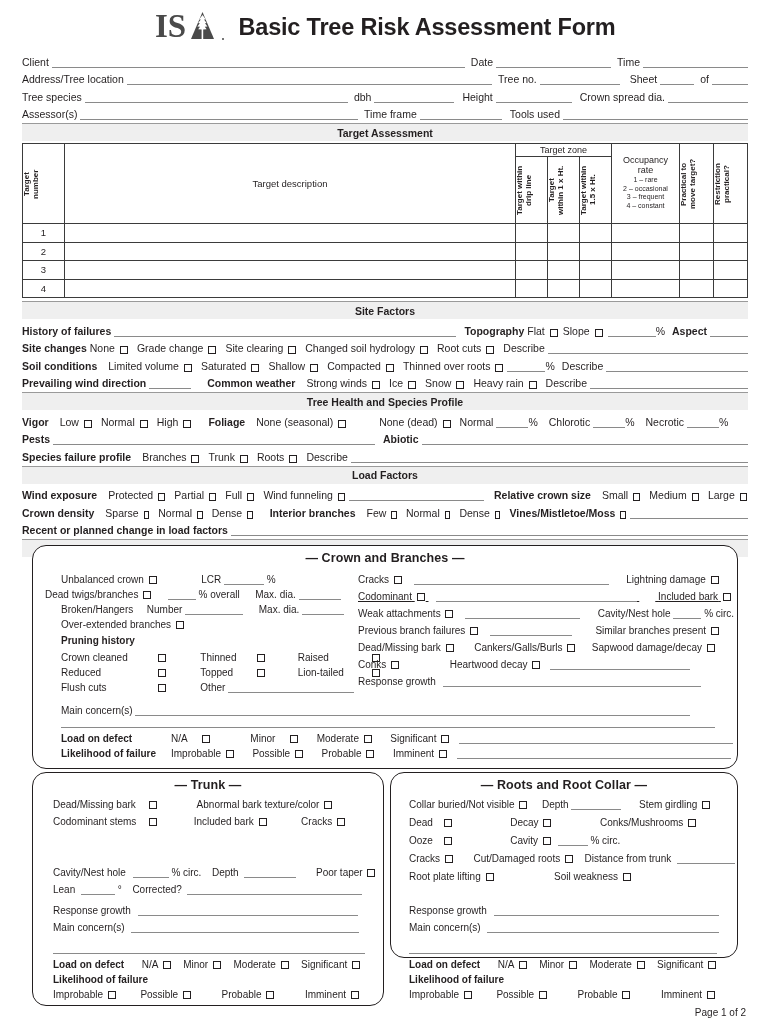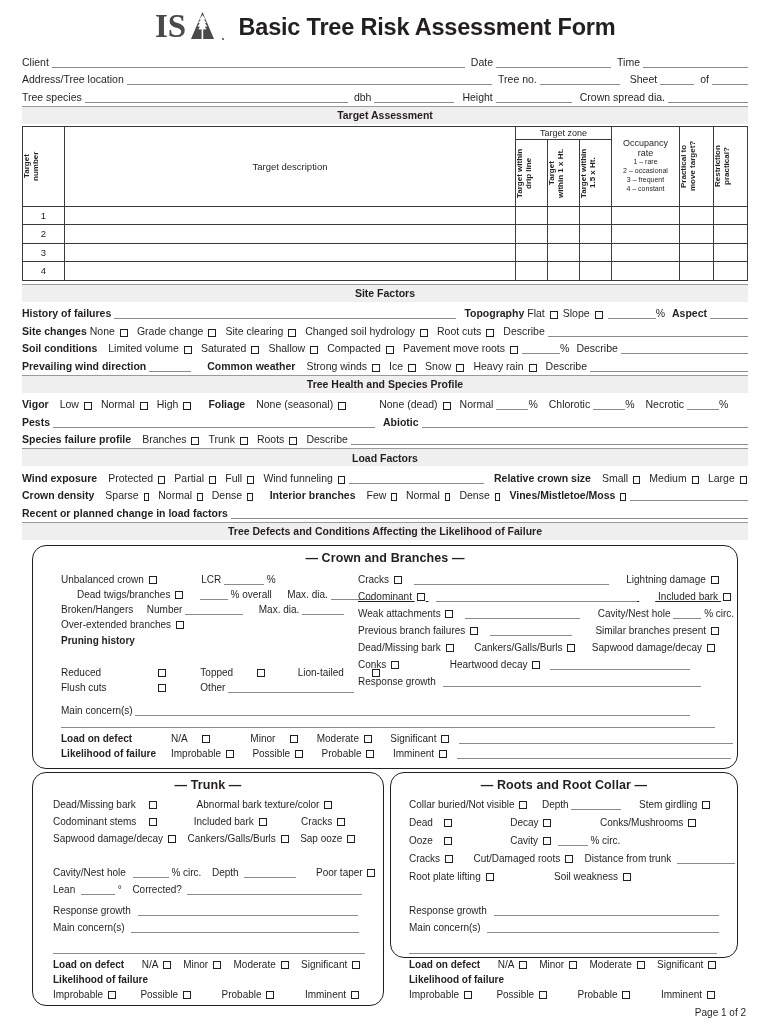--- a/index.html
+++ b/index.html
@@ -102,20 +102,28 @@
     </div>
     <div class="frow">
       <span class="lbl">Tree species</span>
       <span class="rule grow"></span>
       <span class="lbl" style="padding-left:6px">dbh</span>
       <span class="rule" style="width:80px"></span>
       <span class="lbl" style="padding-left:8px">Height</span>
       <span class="rule" style="width:76px"></span>
       <span class="lbl" style="padding-left:8px">Crown spread dia.</span>
       <span class="rule" style="width:80px"></span>
+    </div>
+    <div class="frow">
+      <span class="lbl">Assessor(s)</span>
+      <span class="rule grow"></span>
+      <span class="lbl" style="padding-left:6px">Time frame</span>
+      <span class="rule" style="width:82px"></span>
+      <span class="lbl" style="padding-left:8px">Tools used</span>
+      <span class="rule" style="width:185px"></span>
     </div>
   </div>
 
   <div class="band">Target Assessment</div>
 
   <table class="tgt">
     <colgroup>
       <col style="width:42px">
         <col>
         <col style="width:32px">
@@ -246,21 +254,21 @@
     <span class="sp"></span>
     <span class="lbl">Saturated</span>
     <span class="cb"></span>
     <span class="sp"></span>
     <span class="lbl">Shallow</span>
     <span class="cb"></span>
     <span class="sp"></span>
     <span class="lbl">Compacted</span>
     <span class="cb"></span>
     <span class="sp"></span>
-    <span class="lbl">Pavement move roots</span>
+    <span class="lbl">Thinned over roots</span>
     <span class="cb"></span>
     <span class="rule" style="width:38px;margin-left:3px"></span>
     <span class="lbl">%</span>
     <span class="lbl" style="padding-left:4px">Describe</span>
     <span class="rule grow"></span>
   </div>
 
   <div class="orow">
     <span class="lbl b">Prevailing wind direction</span>
     <span class="rule" style="width:42px"></span>
@@ -411,21 +419,21 @@
 
     <div class="bx" style="left:28px; top:28px;">
       <span>Unbalanced crown</span>
       <span class="cb"></span>
       <span style="display:inline-block;width:38px"></span>
       <span>LCR</span>
       <span class="bline" style="width:40px"></span>
       <span>%</span>
     </div>
 
-    <div class="bx" style="left:44px; top:43px;">
+    <div class="bx" style="left:12px; top:43px;">
       <span>Dead twigs/branches</span>
       <span class="cb"></span>
       <span style="display:inline-block;width:10px"></span>
       <span class="bline" style="width:28px"></span>
       <span>% overall</span>
       <span style="display:inline-block;width:10px"></span>
       <span>Max. dia.</span>
       <span class="bline" style="width:42px"></span>
     </div>
 
@@ -439,20 +447,30 @@
       <span class="bline" style="width:42px"></span>
     </div>
 
     <div class="bx" style="left:28px; top:73px;">
       <span>Over-extended branches</span>
       <span class="cb"></span>
     </div>
 
     <div class="bx" style="left:28px; top:89px; font-weight:bold;">Pruning history</div>
 
+    <div class="bx" style="left:28px; top:106px;">
+      <span style="display:inline-block;width:92px">Crown cleaned</span>
+      <span class="cb"></span>
+      <span style="display:inline-block;width:28px"></span>
+      <span style="display:inline-block;width:52px">Thinned</span>
+      <span class="cb"></span>
+      <span style="display:inline-block;width:26px"></span>
+      <span style="display:inline-block;width:70px">Raised</span>
+      <span class="cb"></span>
+    </div>
 
     <div class="bx" style="left:28px; top:121px;">
       <span style="display:inline-block;width:92px">Reduced</span>
       <span class="cb"></span>
       <span style="display:inline-block;width:28px"></span>
       <span style="display:inline-block;width:52px">Topped</span>
       <span class="cb"></span>
       <span style="display:inline-block;width:26px"></span>
       <span style="display:inline-block;width:70px">Lion-tailed</span>
       <span class="cb"></span>
@@ -584,30 +602,20 @@
       <span>Codominant stems</span>
       <span class="cb" style="margin-left:10px"></span>
       <span style="display:inline-block;width:30px"></span>
       <span>Included bark</span>
       <span class="cb"></span>
       <span style="display:inline-block;width:28px"></span>
       <span>Cracks</span>
       <span class="cb"></span>
     </div>
 
-    <div class="bx" style="left:20px; top:60px;">
-      <span>Sapwood damage/decay</span>
-      <span class="cb"></span>
-      <span style="display:inline-block;width:5px"></span>
-      <span>Cankers/Galls/Burls</span>
-      <span class="cb"></span>
-      <span style="display:inline-block;width:5px"></span>
-      <span>Sap ooze</span>
-      <span class="cb"></span>
-    </div>
 
 
     <div class="bx" style="left:20px; top:94px;">
       <span>Cavity/Nest hole</span>
       <span class="bline" style="width:36px;margin-left:4px"></span>
       <span>% circ.</span>
       <span style="display:inline-block;width:5px"></span>
       <span>Depth</span>
       <span class="bline" style="width:52px;margin-left:3px"></span>
       <span style="display:inline-block;width:14px"></span>

